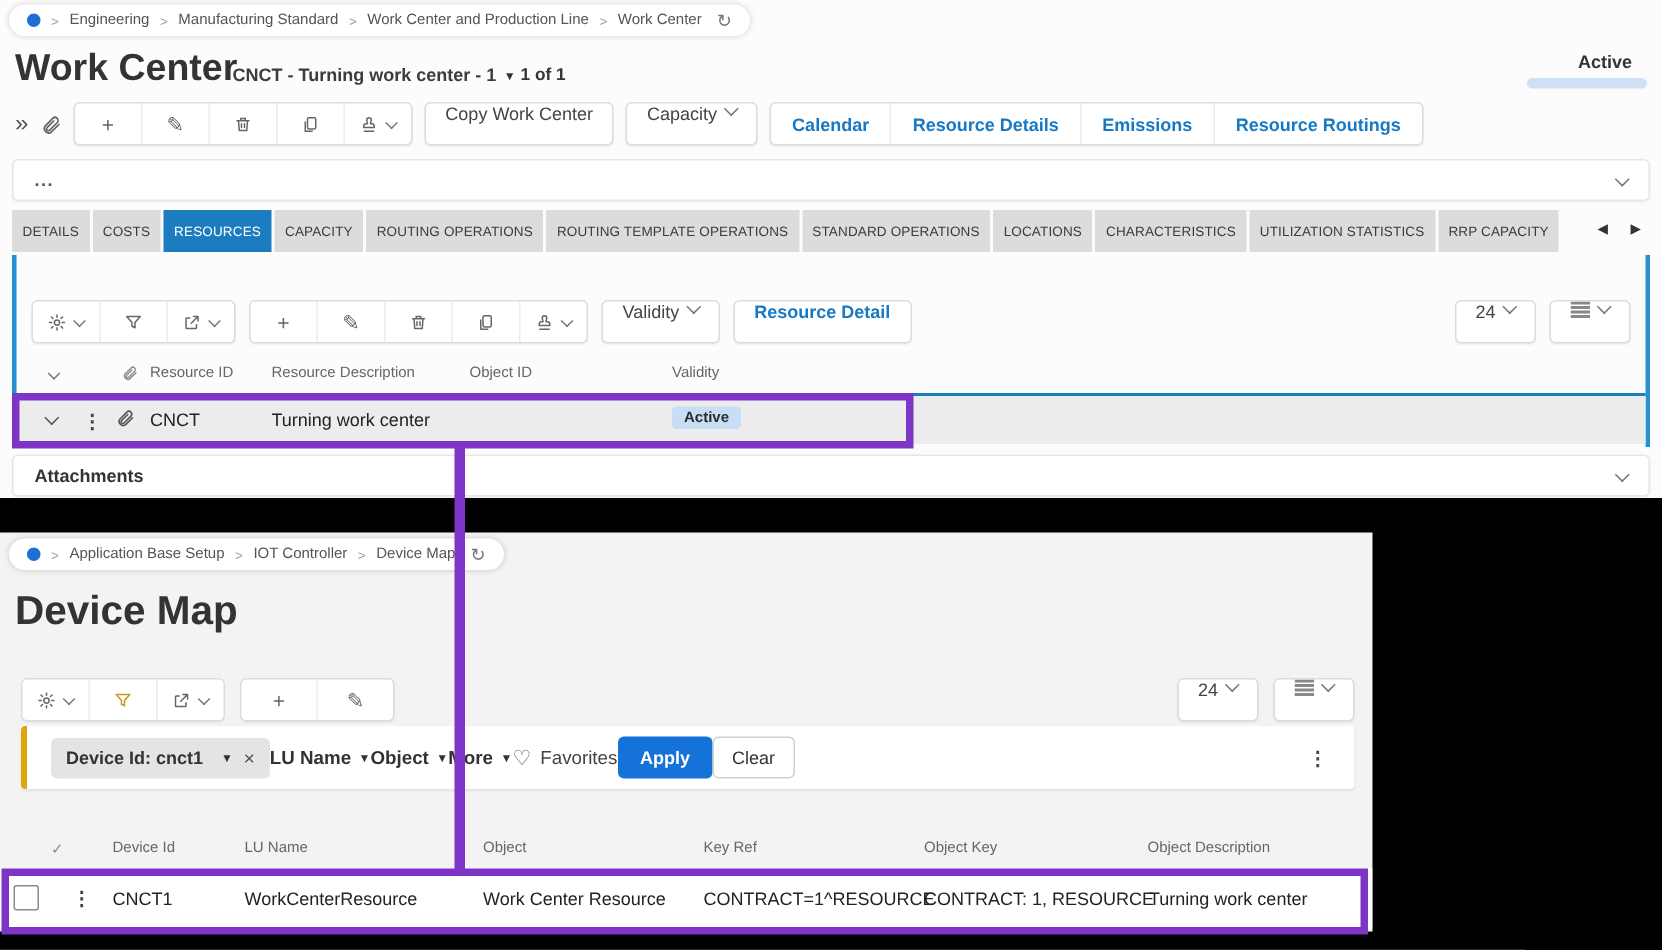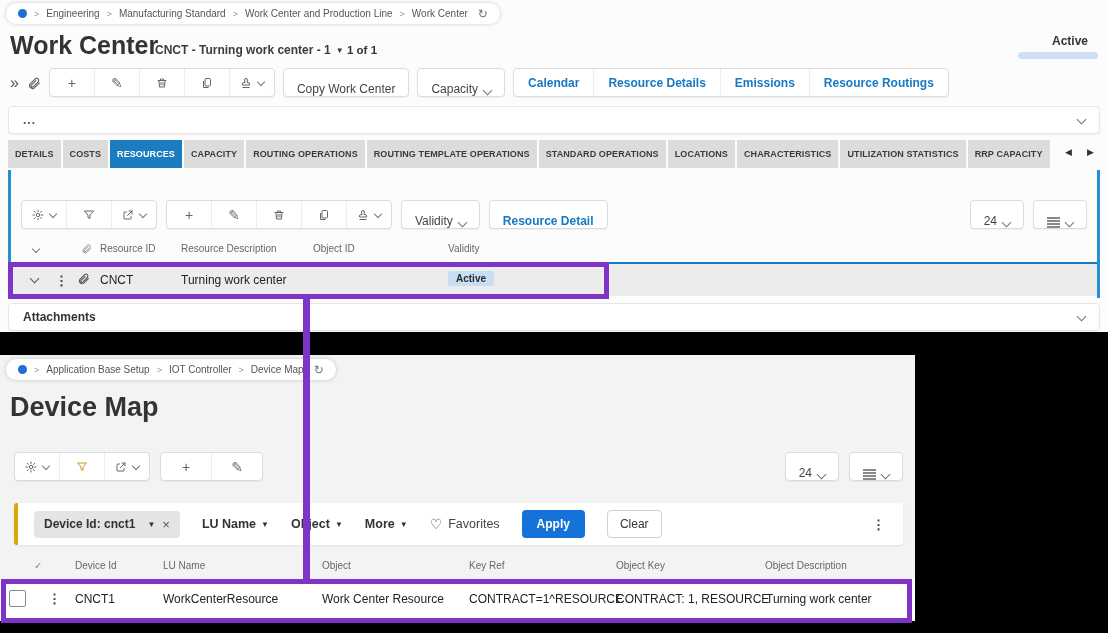--- a/index.html
+++ b/index.html
@@ -17,54 +17,54 @@
   .refresh{color:#777;font-size:12px;margin-left:3px;}
 
   .h1{position:absolute;font-weight:bold;color:#333;}
   .sub{font-size:12px;font-weight:bold;color:#3c3c3c;}
   .cv{display:inline-block;width:6px;height:6px;border-right:1.7px solid #777;border-bottom:1.7px solid #777;
       transform:rotate(45deg);margin-left:6px;margin-bottom:2px;flex:0 0 auto;}
   .cv.sm{width:5px;height:5px;}
   .caret{font-size:8px;color:#333;margin-left:5px;}
 
   .bar{position:absolute;display:flex;align-items:center;}
-  .tbtn{display:inline-flex;align-items:flex-end;justify-content:center;height:27px;padding:0 13px;background:#fff;
+  .tbtn{display:inline-flex;align-items:flex-start;justify-content:center;height:27px;padding:0 13px;background:#fff;
         border:1px solid #dcdcdc;border-radius:4px;font-size:12px;color:#444;white-space:nowrap;
         box-shadow:0 1px 1px rgba(0,0,0,.05);}
   .btngroup{display:inline-flex;align-items:stretch;height:27px;background:#fff;border:1px solid #dcdcdc;
             border-radius:4px;box-shadow:0 1px 1px rgba(0,0,0,.05);}
   .cell{display:flex;align-items:center;justify-content:center;min-width:34px;padding:0 5px;border-right:1px solid #ececec;
         color:#666;font-size:14px;}
   .cell:last-child{border-right:none;}
   .linkbtn{display:flex;align-items:center;padding:0 14px;border-right:1px solid #ececec;color:#1779c4;
            font-weight:bold;font-size:12px;white-space:nowrap;}
   .linkbtn:last-child{border-right:none;}
   .icon{color:#666;font-size:13px;line-height:1;}
   svg.ic{display:block;}
 
   .dotsbar{position:absolute;left:8px;right:8px;height:26px;background:#fff;border:1px solid #e6e6e6;border-radius:4px;
            display:flex;align-items:center;box-shadow:0 1px 2px rgba(0,0,0,.05);}
   .tabs{position:absolute;display:flex;gap:2px;height:28px;}
-  .tab{display:flex;align-items:center;padding:0 7px;background:#dcdcdc;color:#3b3b3b;font-size:9px;font-weight:bold;
+  .tab{display:flex;align-items:center;padding:0 7px;background:#dcdcdc;color:#3b3b3b;font-size:9px;font-weight:normal;
        white-space:nowrap;letter-spacing:.1px;}
   .tab.active{background:#1b7dc0;color:#fff;}
   .tabarrow{position:absolute;top:147px;font-size:9px;color:#333;}
 
   .panel{position:absolute;left:8px;right:8px;top:170px;height:128px;border-left:3px solid #2492d1;border-right:3px solid #2492d1;}
   .colhdr{position:absolute;font-size:10px;color:#666;white-space:nowrap;}
   .cellv{position:absolute;font-size:12px;color:#222;white-space:nowrap;}
   .badge{display:inline-block;padding:2px 8px;background:#c8def4;border-radius:3px;font-size:10px;font-weight:bold;color:#2b2b2b;}
   .kebab{color:#444;font-size:13px;font-weight:bold;}
 
   .attbar{position:absolute;left:8px;right:8px;top:303px;height:26px;background:#fff;border:1px solid #e6e6e6;border-radius:4px;
           display:flex;align-items:center;box-shadow:0 1px 2px rgba(0,0,0,.06);}
 
   
-  .filterbar{position:absolute;left:14px;right:12px;top:148px;height:42px;background:#fff;border-radius:3px;
-             border-left:4px solid #dda70b;box-shadow:0 1px 2px rgba(0,0,0,.08);display:flex;align-items:center;gap:22px;
+  .filterbar{position:absolute;left:14px;right:12px;top:129px;height:42px;background:#fff;border-radius:3px;
+             border-left:4px solid #dda70b;box-shadow:0 1px 2px rgba(0,0,0,.08);display:flex;align-items:center;
              padding-left:16px;}
   .chip{display:inline-flex;align-items:center;gap:7px;background:#e4e4e4;border-radius:4px;padding:6px 10px;
         font-size:12px;font-weight:bold;color:#333;}
   .fdrop{display:inline-flex;align-items:center;font-size:12.5px;font-weight:bold;color:#333;white-space:nowrap;}
   .applybtn{background:#1472d8;color:#fff;font-size:12px;font-weight:bold;border-radius:4px;padding:7px 15px;}
   .clearbtn{background:#fff;color:#333;font-size:12px;border:1px solid #d0d0d0;border-radius:4px;padding:6px 12px;}
   .checkbox{width:15px;height:15px;border:1.5px solid #8a8a8a;border-radius:2px;background:#fff;}
 
   
   .hl-rect{position:absolute;border:5px solid #7e35c6;z-index:60;}

